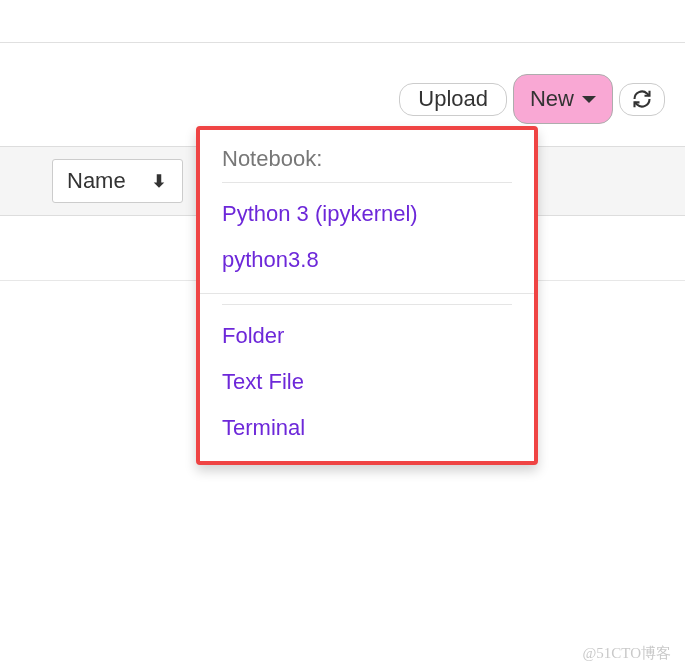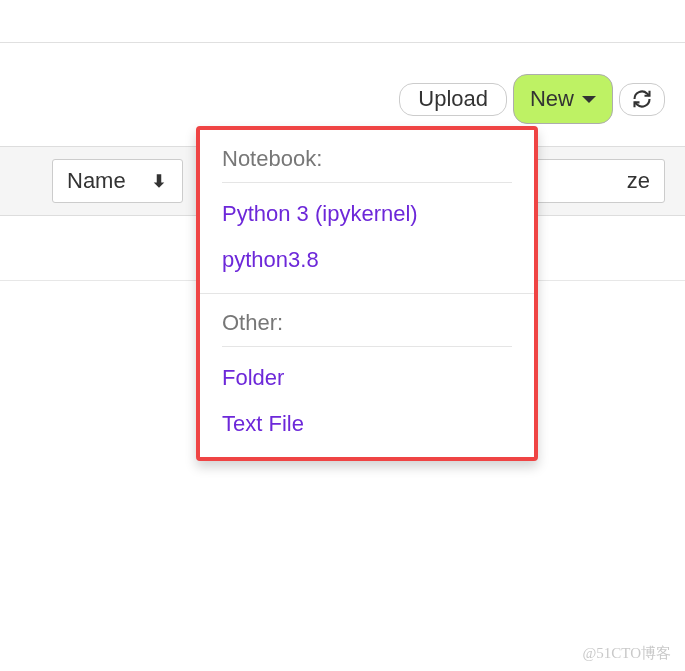--- a/index.html
+++ b/index.html
@@ -39,21 +39,21 @@
       padding: 8px 18px;
       border: 1px solid #ccc;
       background: #fff;
       font-size: 22px;
       color: #333;
       cursor: pointer;
       border-radius: 14px;
       height: 33px;
     }
     .btn-new {
-      background: #bef264;
+      background: #f9a8d4;
       border-color: #adadad;
       padding: 24px 16px;
       text-align: right;
     }
     .btn-refresh {
       padding: 8px 12px;
       width: 46px;
     }
     .btn-refresh svg {
       width: 22px;
@@ -181,32 +181,29 @@
   </button>
 </div>
 
 <div class="header-row">
   <button class="name-btn">
     <span>Name</span>
     <svg viewBox="0 0 24 24" fill="#333">
       <path d="M12 21l-7-7h4V3h6v11h4z"></path>
     </svg>
   </button>
-  <button class="filesize-btn">
-    <span>ze</span>
-  </button>
 </div>
 
 <div class="empty-area"></div>
 
 <div class="dropdown">
   <div class="dropdown-header">Notebook:</div>
   <div class="dropdown-divider"></div>
   <div class="dropdown-item">Python 3 (ipykernel)</div>
   <div class="dropdown-item">python3.8</div>
   <div class="dropdown-sep"></div>
-  <div class="dropdown-header">Other:</div>
   <div class="dropdown-divider"></div>
   <div class="dropdown-item">Folder</div>
   <div class="dropdown-item">Text File</div>
+  <div class="dropdown-item">Terminal</div>
 </div>
 
 <div class="watermark">@51CTO博客</div>
 
 </body></html>

